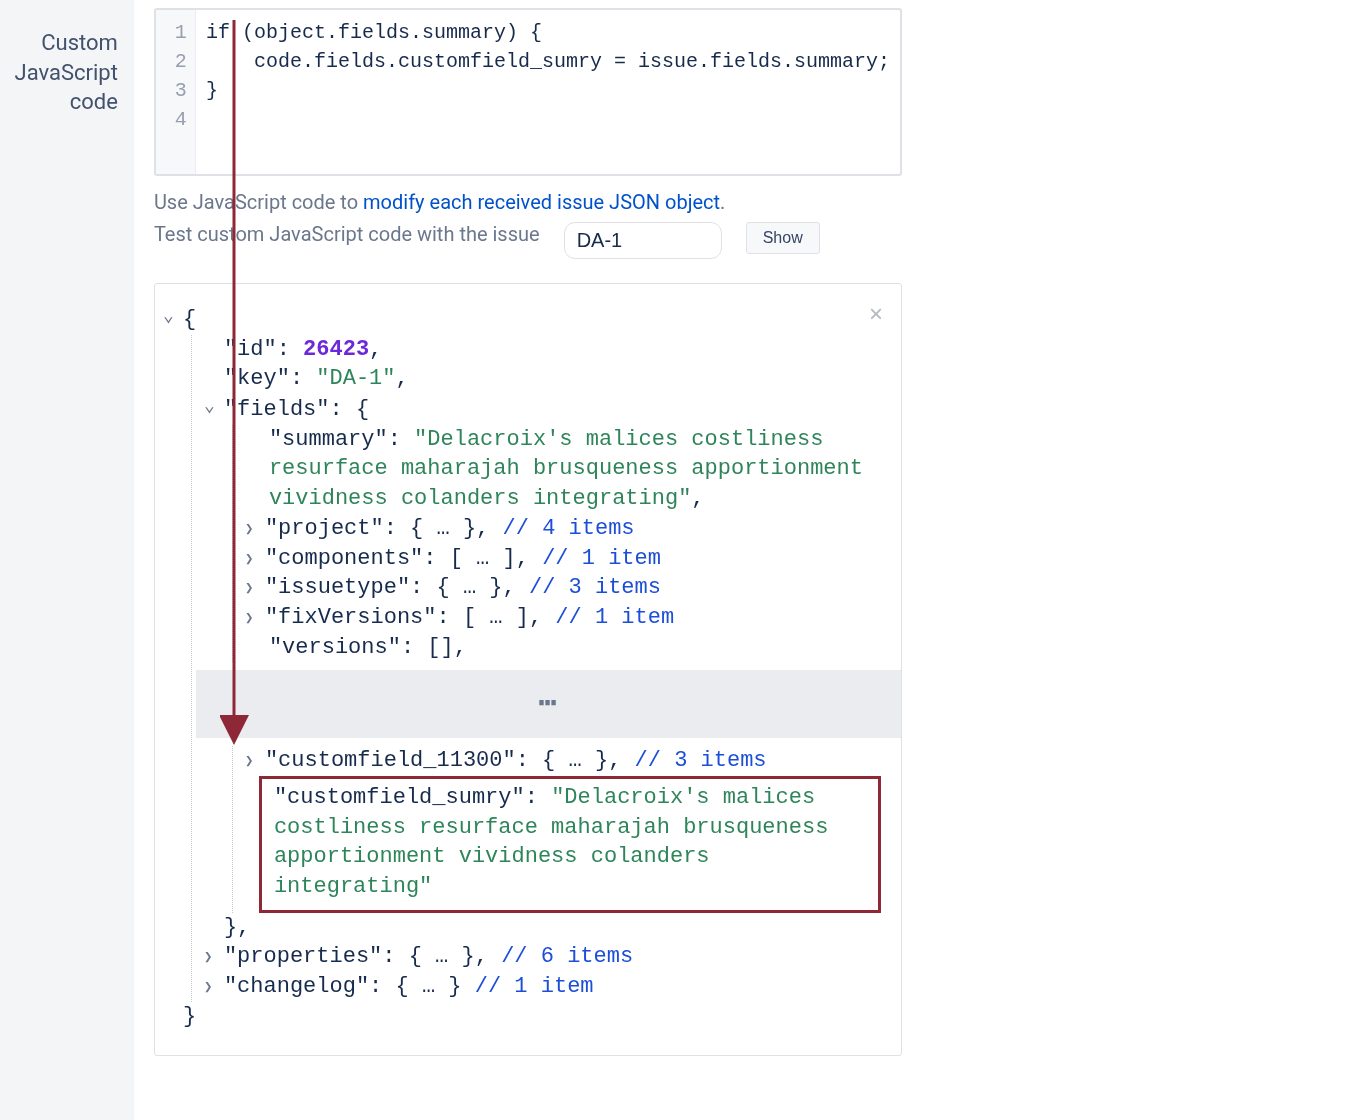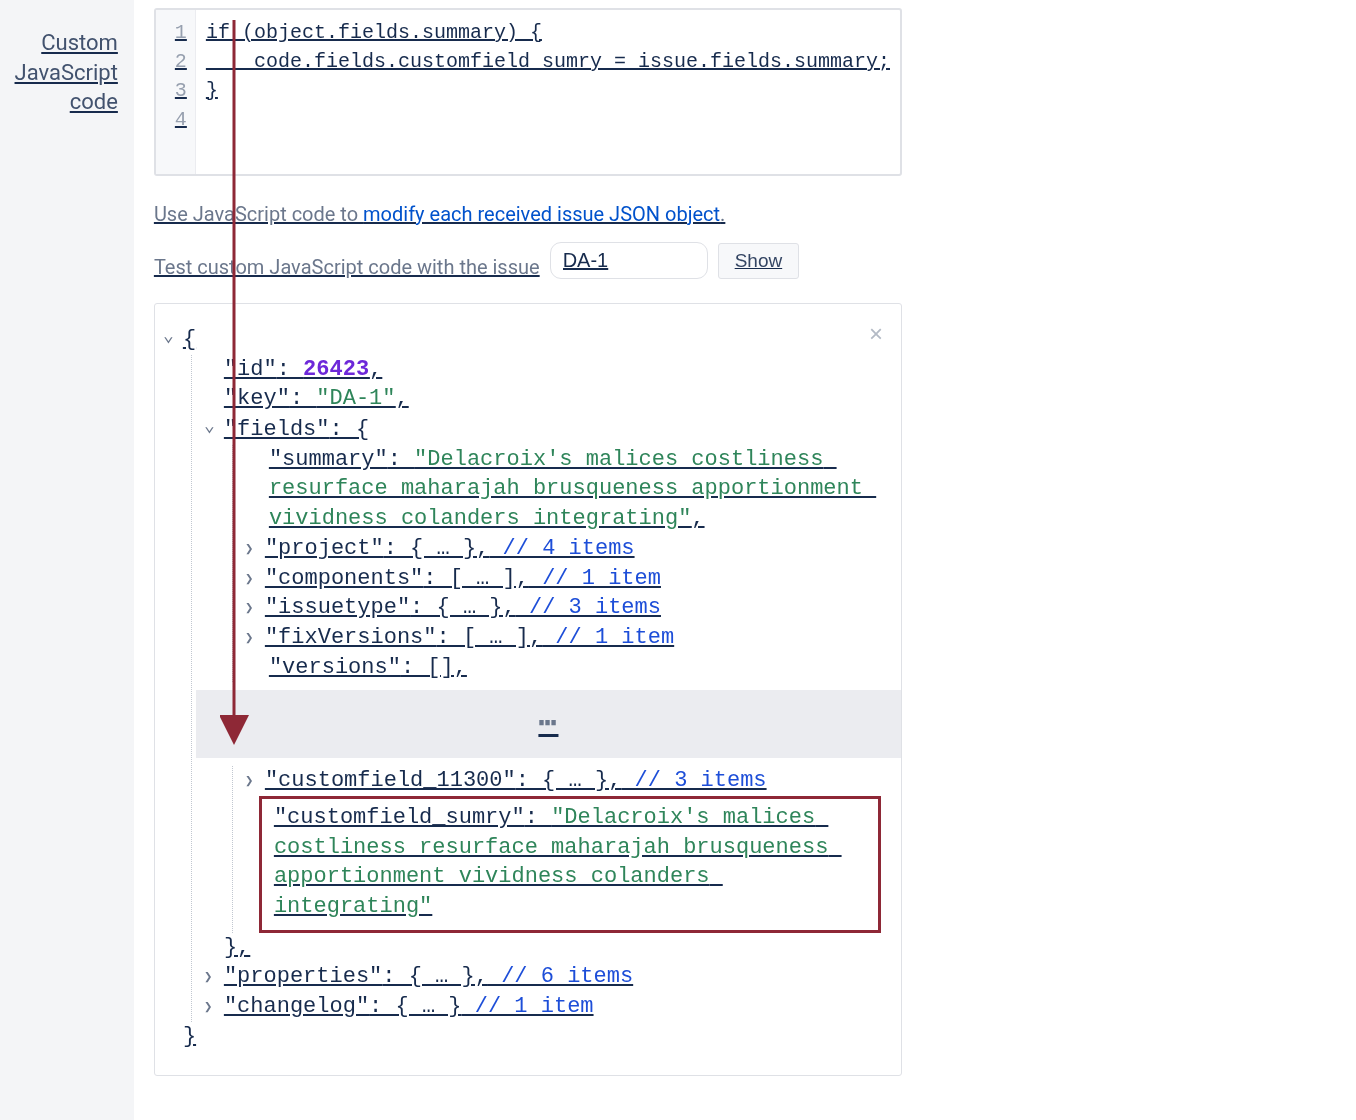--- a/index.html
+++ b/index.html
@@ -7,21 +7,20 @@
     margin: 0;
     font-family: -apple-system, BlinkMacSystemFont, "Segoe UI", Roboto, Helvetica, Arial, sans-serif;
     background: #fff;
     color: #172b4d;
     font-size: 16px;
   }
   .page {
     display: flex;
     width: 1072px;
     min-height: 1120px;
-    text-decoration: underline;
   }
   .side-col {
     width: 240px;
     background: #f4f5f7;
     padding: 28px 16px 28px 10px;
     text-align: right;
     font-size: 22px;
     color: #42526e;
     line-height: 1.35;
   }
@@ -53,48 +52,48 @@
     flex: 1;
     padding: 8px 10px;
     font-family: "SFMono-Regular", Consolas, "Liberation Mono", Menlo, monospace;
     font-size: 20px;
     color: #172b4d;
     line-height: 1.45;
     white-space: pre;
   }
 
   .helper-text {
-    margin-top: 26px;
+    margin-top: 14px;
     font-size: 20px;
     color: #6b778c;
   }
   .helper-text a { color: #0052cc; text-decoration: none; }
 
   .test-row {
-    margin-top: 16px;
-    font-size: 20px;
-    color: #6b778c;
-    display: flex;
-    align-items: flex-end;
-    gap: 10px;
+    margin-top: 8px;
+    font-size: 20px;
+    color: #6b778c;
+    display: flex;
+    align-items: flex-start;
+    gap: 24px;
   }
   .issue-input {
     border: 1px solid #dfe1e6;
     border-radius: 11px;
     padding: 6px 12px;
     font-size: 20px;
     width: 158px;
     color: #172b4d;
   }
   .show-btn {
     border: 1px solid #dfe1e6;
     background: #f7f8fa;
     border-radius: 3px;
     padding: 6px 16px;
-    font-size: 19px;
+    font-size: 16px;
     color: #344563;
     cursor: pointer;
   }
 
   .json-panel {
     margin-top: 24px;
     border: 1px solid #dfe1e6;
     border-radius: 3px;
     position: relative;
     padding: 20px 20px 24px 28px;

